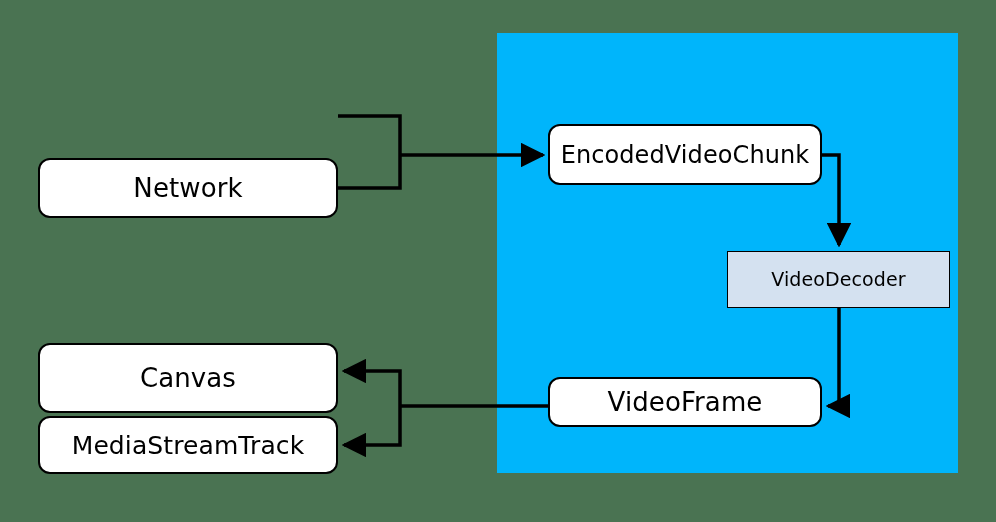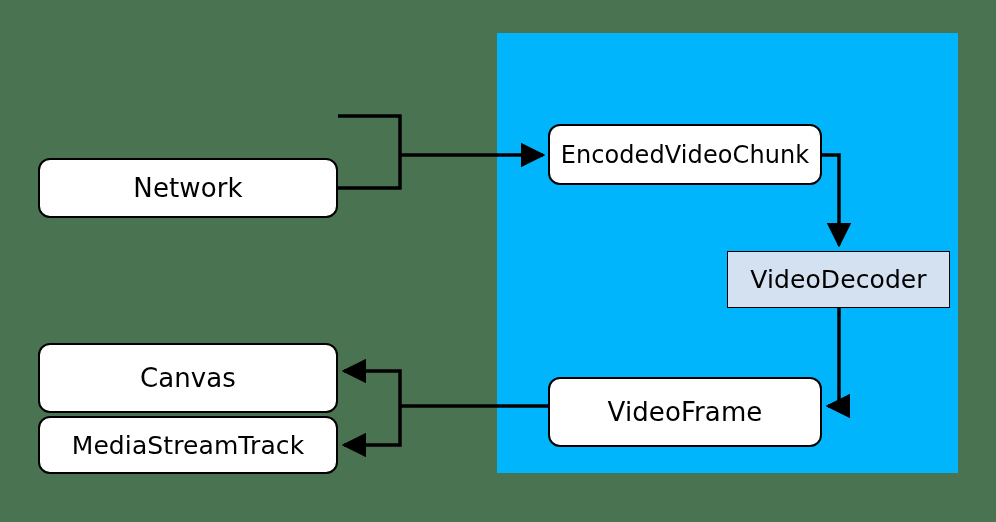--- a/index.html
+++ b/index.html
@@ -50,22 +50,22 @@
     pointer-events: none;
   }
   
   #node-storage   { left: 38px;  top: 86px;  width: 300px; height: 60px; }
   #node-network   { left: 38px;  top: 158px; width: 300px; height: 60px; }
   #node-canvas    { left: 38px;  top: 343px; width: 300px; height: 70px; }
   #node-mst       { left: 38px;  top: 416px; width: 300px; height: 58px; font-size: 25px; }
 
   
   #node-chunk     { left: 548px; top: 124px; width: 274px; height: 61px; font-size: 24px; text-align: center; }
-  #node-decoder   { left: 727px; top: 251px; width: 223px; height: 57px; font-size: 25px; }
-  #node-frame     { left: 548px; top: 377px; width: 274px; height: 70px; }
+  #node-decoder   { left: 727px; top: 251px; width: 223px; height: 57px; font-size: 19px; }
+  #node-frame     { left: 548px; top: 377px; width: 274px; height: 50px; }
 
   .edge-layer {
     position: absolute;
     left: 0;
     top: 0;
     width: 996px;
     height: 522px;
     pointer-events: none;
   }
 </style>

